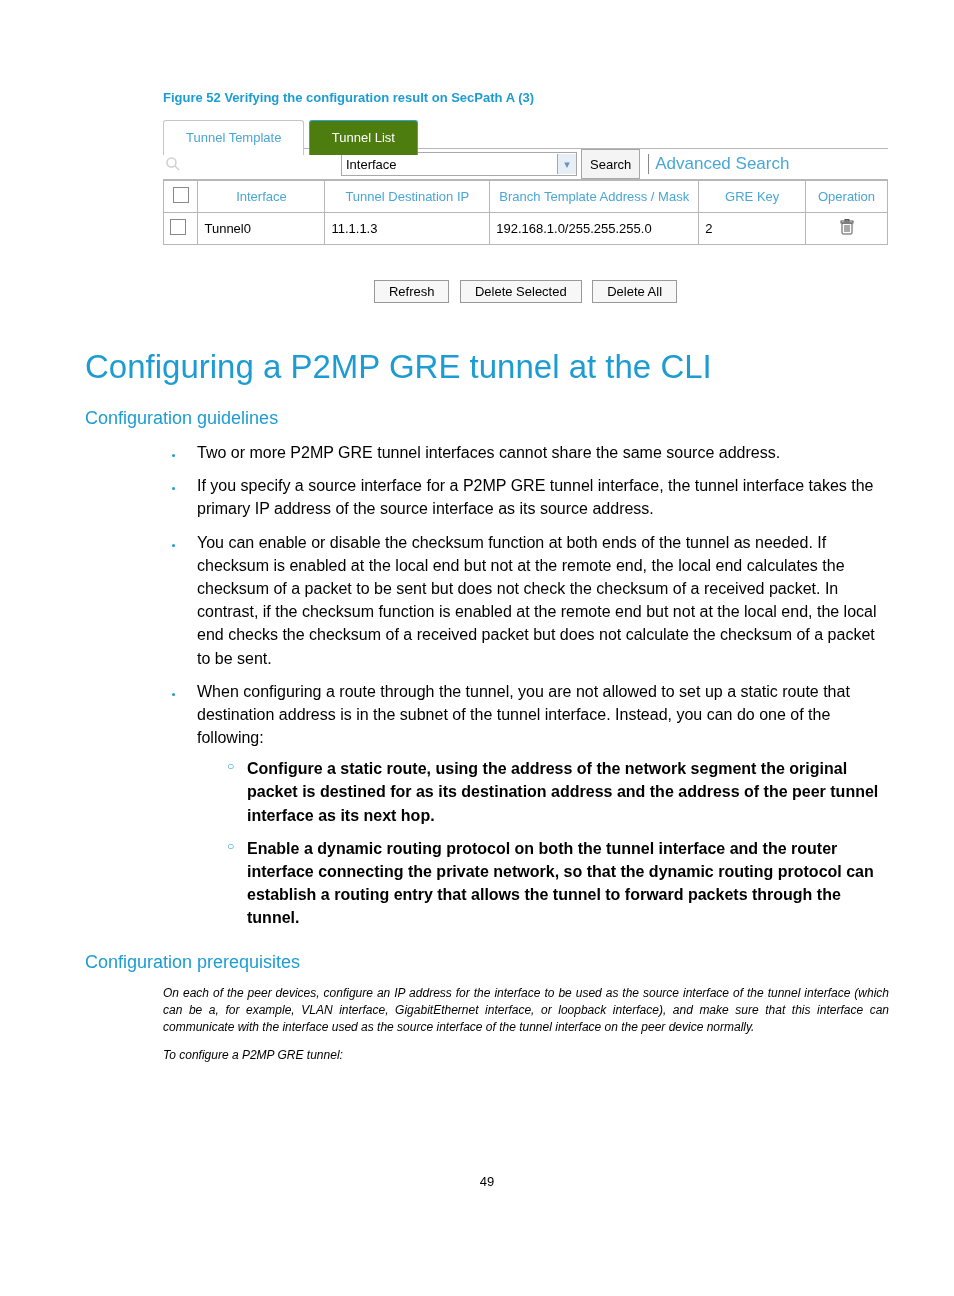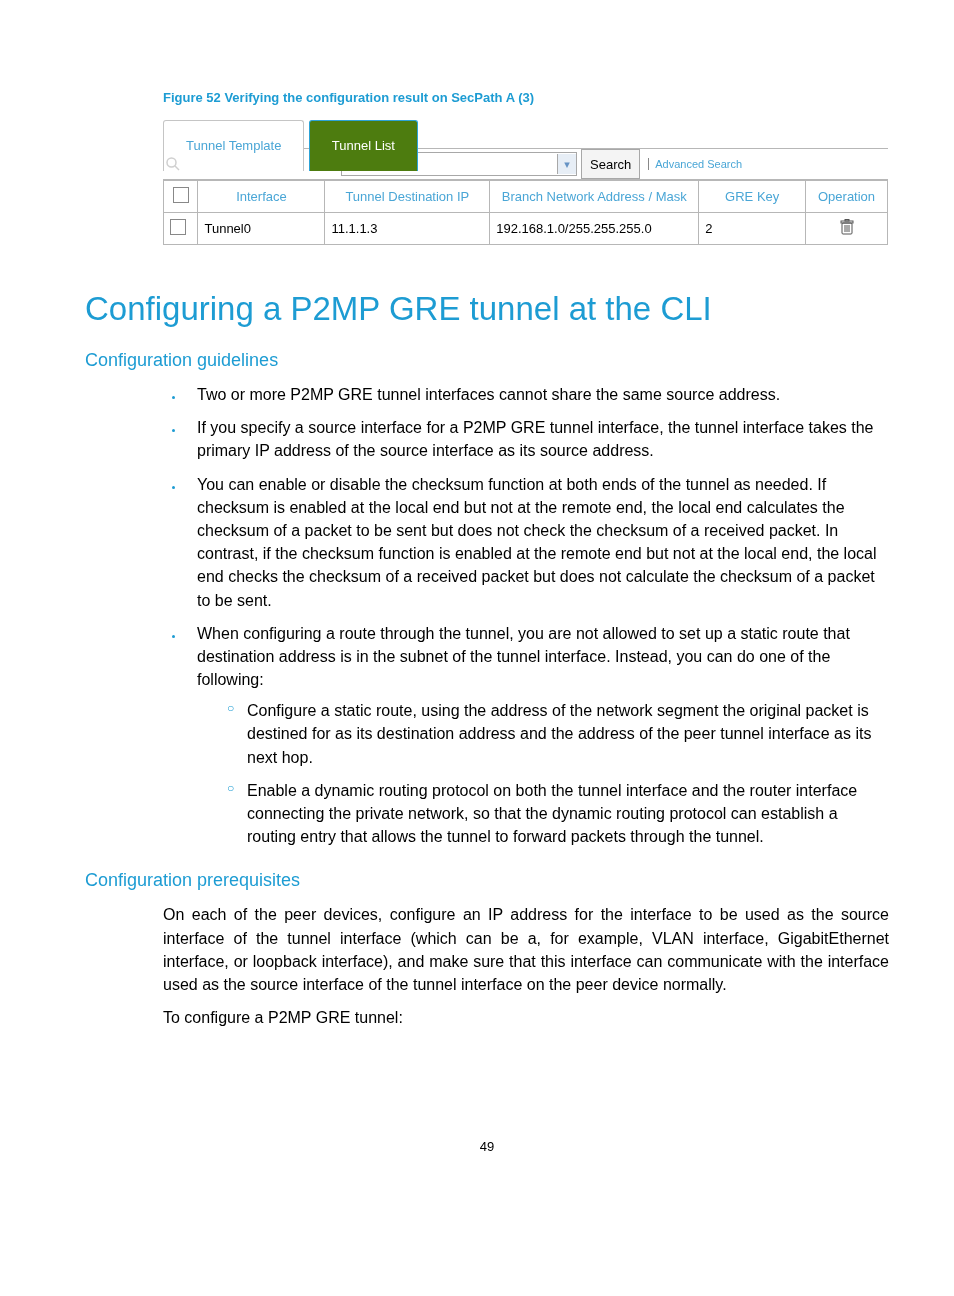--- a/index.html
+++ b/index.html
@@ -25,21 +25,21 @@
     width: 725px;
   }
   .tabs-row {
     height: 29px;
     position: relative;
   }
   .tab {
     display: inline-block;
     height: 26px;
     line-height: 26px;
-    padding: 12px 22px;
+    padding: 4px 22px;
     font-size: 13px;
     vertical-align: bottom;
     position: relative;
   }
   .tab-inactive {
     background: #fff;
     color: #4aa6d6;
     border: 1px solid #c5c5c5;
     border-bottom: none;
     border-radius: 3px 3px 0 0;
@@ -92,21 +92,21 @@
     margin-left: 4px;
     height: 30px;
     padding: 0 8px;
     border: 1px solid #a8a8a8;
     background: #f4f4f4;
     font-size: 13px;
   }
   .adv-search {
     margin-left: 8px;
     color: #4aa6d6;
-    font-size: 11px;
+    font-size: 17px;
     border-left: 1px solid #888;
     padding-left: 6px;
   }
   table.tunnel-table {
     border-collapse: collapse;
     width: 100%;
     font-size: 13px;
   }
   table.tunnel-table th, table.tunnel-table td {
     border: 1px solid #b7b7b7;
@@ -161,39 +161,41 @@
     padding-left: 12px;
   }
   ul.bullets > li::marker {
     color: #1d9cd3;
     font-size: 11px;
   }
   ul.circles {
     list-style: none;
     margin: 8px 0 0 30px;
     padding: 0;
+    font-weight: bold;
   }
   ul.circles > li {
     margin-bottom: 10px;
     position: relative;
     padding-left: 20px;
   }
   ul.circles > li:before {
     content: "○";
     color: #1d9cd3;
     position: absolute;
     left: 0;
     font-size: 12px;
     top: 1px;
   }
   p.body {
     margin: 0 0 10px 78px;
-    font-size: 16px;
+    font-size: 12px;
     line-height: 1.45;
     text-align: justify;
+    font-style: italic;
   }
   .page-num {
     text-align: center;
     font-size: 13px;
     margin-top: 110px;
   }
 </style>
 </head>
 <body>
 
@@ -221,21 +223,21 @@
       <button class="search-btn">Search</button>
       <span class="adv-search">Advanced Search</span>
     </div>
 
     <table class="tunnel-table">
       <tbody>
           <tr>
         <th class="checkbox-cell"><span class="cb"></span></th>
         <th style="width:120px">Interface</th>
         <th style="width:160px">Tunnel Destination IP</th>
-        <th style="width:200px">Branch Network Address / Mask</th>
+        <th style="width:200px">Branch Template Address / Mask</th>
         <th style="width:100px">GRE Key</th>
         <th style="width:70px">Operation</th>
       </tr>
       <tr>
         <td class="checkbox-cell"><span class="cb"></span></td>
         <td>Tunnel0</td>
         <td>11.1.1.3</td>
         <td>192.168.1.0/255.255.255.0</td>
         <td>2</td>
         <td style="text-align:center">
@@ -247,20 +249,25 @@
                   <line x1="9" y1="6" x2="9" y2="13" stroke="#555"></line>
                   <rect x="1" y="2" width="12" height="2" fill="none" stroke="#555"></rect>
                   <rect x="5" y="0.5" width="4" height="1.5" fill="none" stroke="#555"></rect>
                 </svg>
           </span>
         </td>
       </tr>
     </tbody>
       </table>
 
+    <div class="btn-row">
+      <button class="flat-btn">Refresh</button>
+      <button class="flat-btn">Delete Selected</button>
+      <button class="flat-btn">Delete All</button>
+    </div>
   </div>
 
   <h1 class="main">Configuring a P2MP GRE tunnel at the CLI</h1>
 
   <h2 class="sub">Configuration guidelines</h2>
   <ul class="bullets">
     <li>Two or more P2MP GRE tunnel interfaces cannot share the same source address.</li>
     <li>If you specify a source interface for a P2MP GRE tunnel interface, the tunnel interface takes the primary IP address of the source interface as its source address.</li>
     <li>You can enable or disable the checksum function at both ends of the tunnel as needed. If checksum is enabled at the local end but not at the remote end, the local end calculates the checksum of a packet to be sent but does not check the checksum of a received packet. In contrast, if the checksum function is enabled at the remote end but not at the local end, the local end checks the checksum of a received packet but does not calculate the checksum of a packet to be sent.</li>
     <li>

